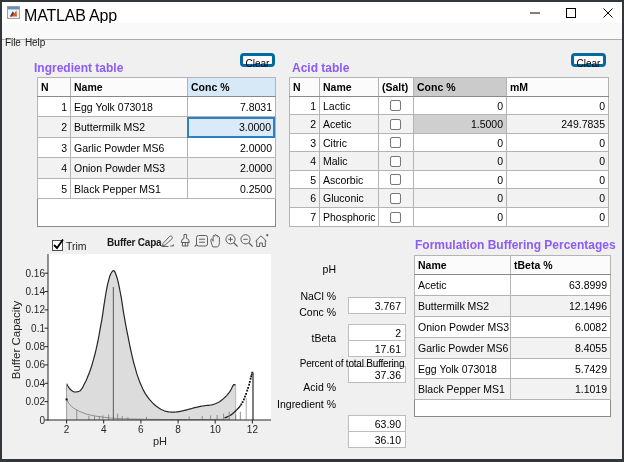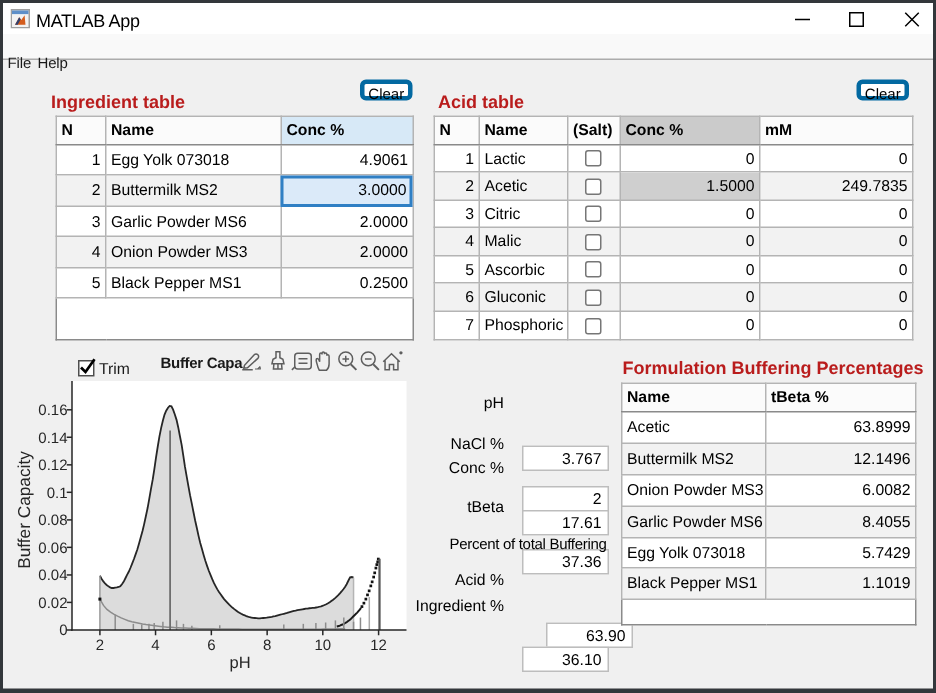--- a/index.html
+++ b/index.html
@@ -1,23 +1,23 @@
 <!DOCTYPE html>
 <html><head>
 <meta charset="utf-8">
 <style>
 html,body{margin:0;padding:0;}
 body{width:624px;height:462px;position:relative;font-family:"Liberation Sans",sans-serif;overflow:hidden;background:#f0f0f0;}
 #win{position:absolute;left:0;top:0;width:624px;height:462px;border:2px solid #33373b;border-bottom-width:3px;border-right-width:2px;box-sizing:border-box;background:#f0f0f0;}
 #titlebar{position:absolute;left:2px;top:2px;width:620px;height:21px;background:#ffffff;}
-#titletext{position:absolute;left:22px;top:5px;font-size:12px;letter-spacing:-0.2px;color:#000;}
+#titletext{position:absolute;left:22px;top:5px;font-size:16px;letter-spacing:-0.2px;color:#000;}
 #menubar{position:absolute;left:2px;top:23px;width:620px;height:16px;background:#f9f9f9;border-bottom:1px solid #acacac;font-size:10px;letter-spacing:-0.1px;color:#1a1a1a;}
 #menubar span{position:absolute;top:2px;margin-top:12px;}
 .wbtn{position:absolute;top:0;height:21px;width:34px;}
-label.glab{position:absolute;font-size:12px;font-weight:bold;color:#b91c1c;white-space:nowrap;}
+label.glab{position:absolute;font-size:12px;font-weight:bold;color:#8b5cf6;white-space:nowrap;}
 .clearbtn{position:absolute;width:35px;height:14px;background:#fff;border:3px solid #0369a1;border-radius:4px;font-size:10px;color:#000;text-align:center;line-height:15px;box-sizing:border-box;}
 table.ui{position:absolute;border-collapse:collapse;table-layout:fixed;font-size:10.5px;color:#000;background:#fff;}
 table.ui td,table.ui th{border:1px solid #b4b4b4;padding:0 3px;overflow:hidden;white-space:nowrap;box-sizing:border-box;}
 table.ui th{font-weight:bold;text-align:left;background:#fbfbfb;border-bottom:1px solid #8a8a8a;}
 table.ui{border:1px solid #8a8a8a;}
 table.ui td.num{text-align:right;}
 table.ui tr.alt td{background:#f2f2f2;}
 table.ui td{background:#fff;}
 table.ui tr.filler td{border-left:none;border-right:none;border-bottom:none;background:#fff;}
 .cb{position:absolute;width:11px;height:11px;border:1px solid #767676;border-radius:2px;background:#fff;box-sizing:border-box;}
@@ -61,21 +61,21 @@
     </colgroup>
  <tbody>
       <tr style="height:19px">
         <th>N</th>
         <th>Name</th>
         <th style="background:#d7e9f7">Conc %</th>
       </tr>
  <tr style="height:20px">
         <td class="num">1</td>
         <td>Egg Yolk 073018</td>
-        <td class="num">4.9061</td>
+        <td class="num">7.8031</td>
       </tr>
  <tr style="height:21px" class="alt">
         <td class="num">2</td>
         <td>Buttermilk MS2</td>
         <td class="num sel">3.0000</td>
       </tr>
  <tr style="height:20px">
         <td class="num">3</td>
         <td>Garlic Powder MS6</td>
         <td class="num">2.0000</td>
@@ -179,21 +179,21 @@
 <div class="flab" style="left:256px;top:263px;width:80px">pH</div>
 <div class="field" style="left:348px;top:261px">3.767</div>
 <div class="flab" style="left:256px;top:290px;width:80px">NaCl %</div>
 <div class="field" style="left:348px;top:288px">2</div>
 <div class="flab" style="left:256px;top:306px;width:80px">Conc %</div>
 <div class="field" style="left:348px;top:304px">17.61</div>
 <div class="flab" style="left:256px;top:332px;width:80px">tBeta</div>
 <div class="field" style="left:348px;top:330px">37.36</div>
 <div style="position:absolute;left:294px;top:358px;width:116px;font-size:10px;letter-spacing:-0.2px;font-weight:normal;text-align:center;white-space:nowrap">Percent of total Buffering</div>
 <div class="flab" style="left:256px;top:381px;width:80px">Acid %</div>
-<div class="field" style="left:364px;top:379px">63.90</div>
+<div class="field" style="left:348px;top:379px">63.90</div>
 <div class="flab" style="left:256px;top:398px;width:80px">Ingredient %</div>
 <div class="field" style="left:348px;top:395px">36.10</div>
 
 <label class="glab" style="left:415px;top:238px;font-size:12px">Formulation Buffering Percentages</label>
 <table class="ui" id="ftable" style="left:414px;top:255px;width:196px;height:162px">
  <colgroup>
       <col style="width:96px">
       <col style="width:100px">
     </colgroup>
  <tbody>

